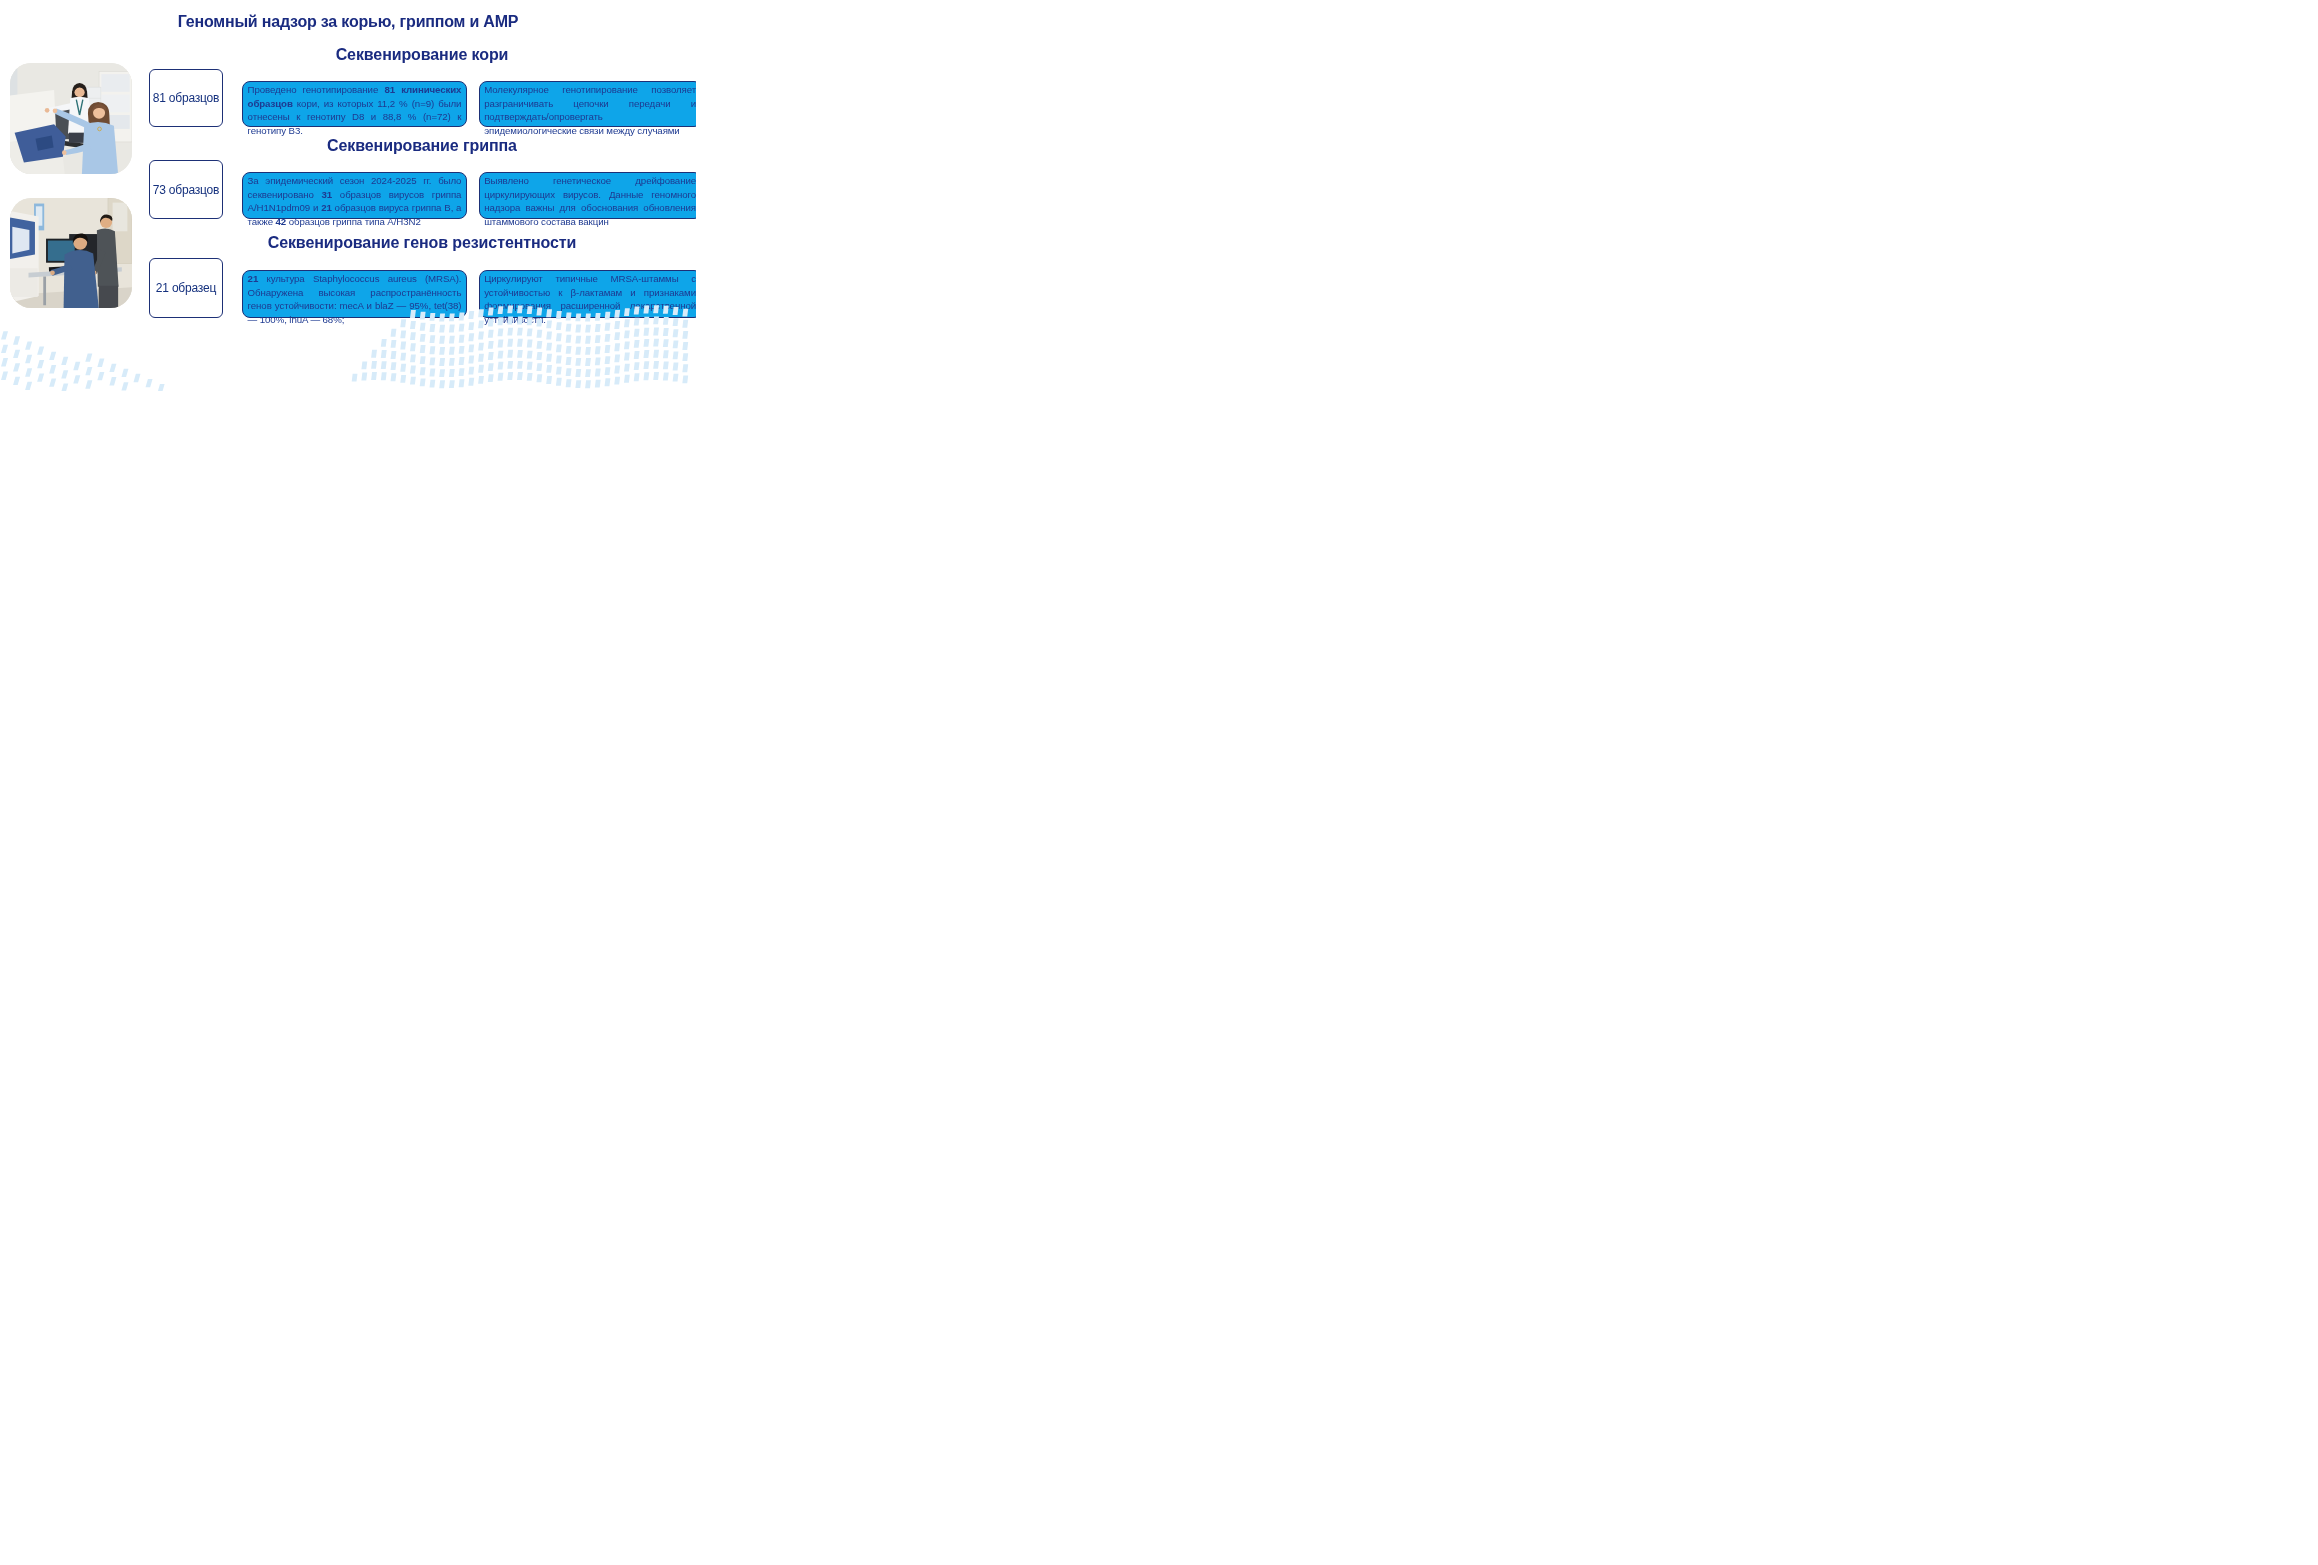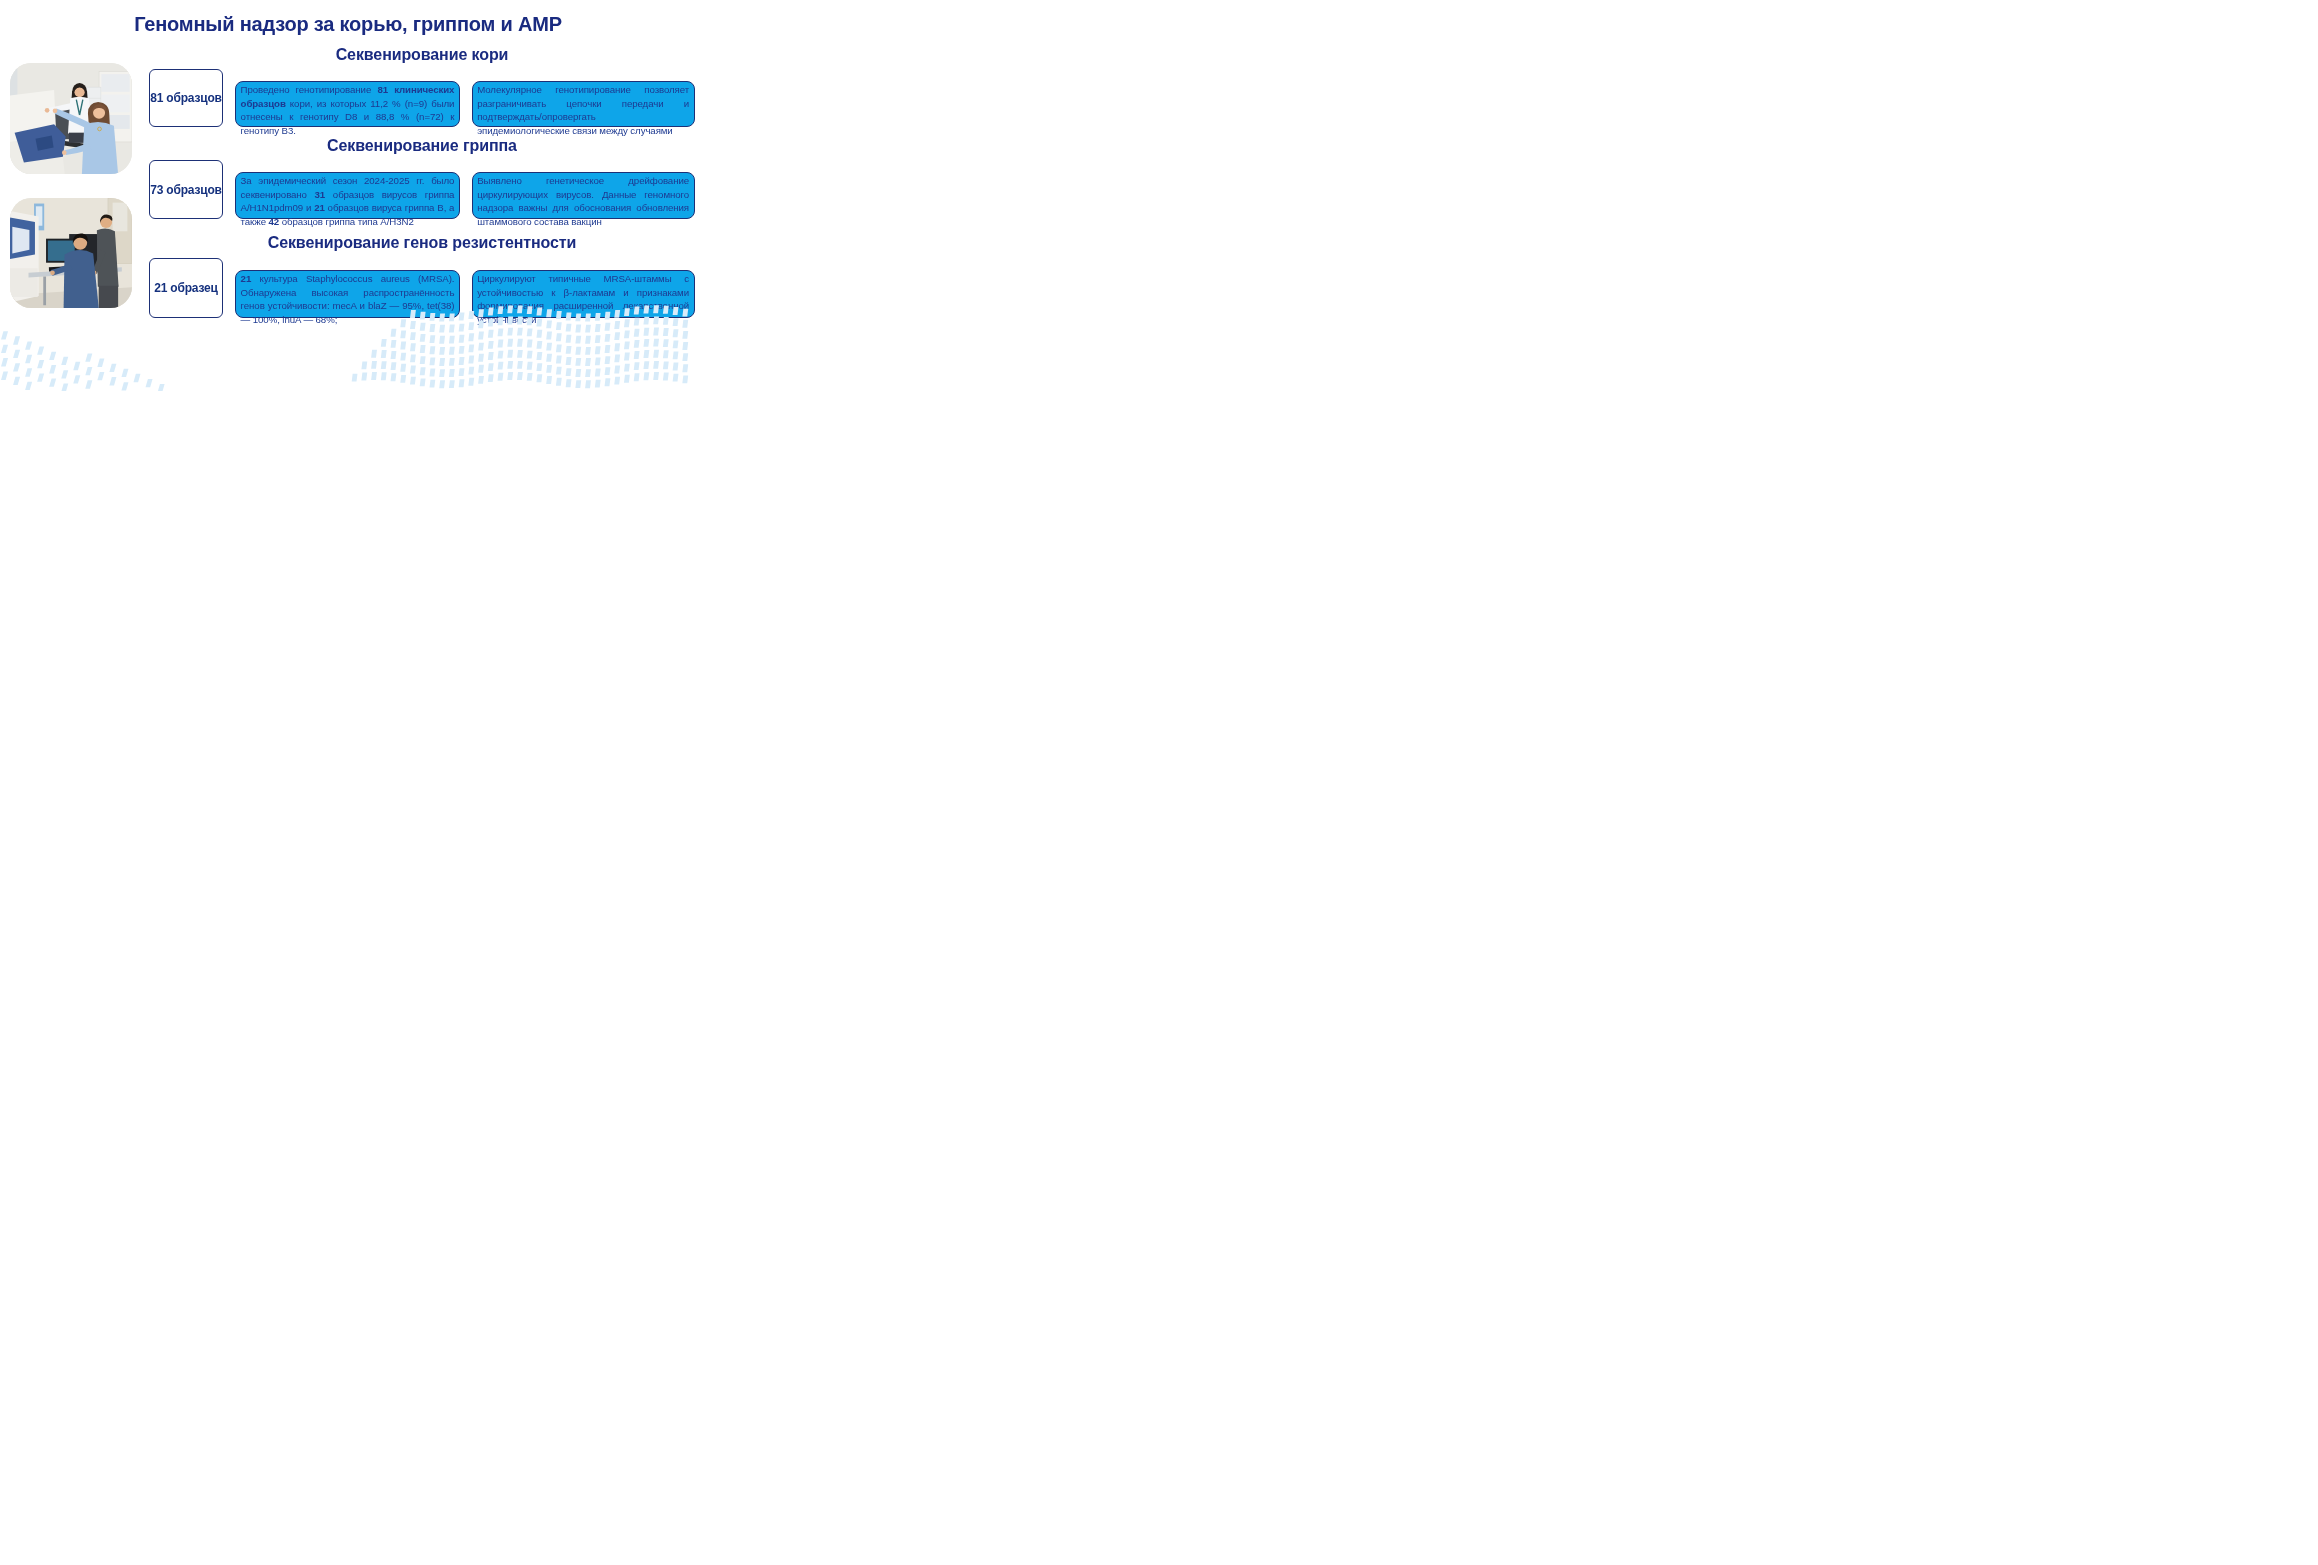--- a/index.html
+++ b/index.html
@@ -2,44 +2,44 @@
 <html lang="ru" style="font-size:7.4px"><head>
 <meta charset="utf-8">
 <style>
   html,body{margin:0;padding:0;background:#fff;}
   .slide{
     position:relative;width:696px;height:391px;background:#ffffff;overflow:hidden;
     font-family:"Liberation Sans","DejaVu Sans",sans-serif;
   }
   .page-title{
     position:absolute;top:13px;left:0;width:100%;margin:0;text-align:center;
-    font-size:20px;font-weight:700;letter-spacing:-0.2px;color:#1a2b80;
+    font-size:16px;font-weight:700;letter-spacing:-0.2px;color:#1a2b80;
   }
   .photo{
     position:absolute;overflow:hidden;border-radius:21.3px;background:#e9e8e3;
   }
   .photo svg{display:block;width:100%;height:100%;}
   #photo1{left:9.7px;top:63px;width:122px;height:111px;}
   #photo2{left:9.7px;top:198px;width:122px;height:110px;}
   .section-heading{
     position:absolute;left:149px;width:546px;margin:0;text-align:center;
     font-size:16px;font-weight:700;letter-spacing:-0.1px;color:#1a2b80;
   }
   #heading-measles{top:46px;}
   #heading-flu{top:137px;}
   #heading-amr{top:234px;}
   .row{position:absolute;left:149px;display:flex;}
   #row-measles{top:69px;height:58px;}
   #row-flu{top:160px;height:59px;}
   #row-amr{top:258px;height:60px;}
   .cbox{
-    width:74px;flex:0 0 74px;margin-right:12px;box-sizing:border-box;
+    width:74px;flex:0 0 74px;margin-right:19px;box-sizing:border-box;
     border:0.9px solid #1d3076;border-radius:6px;background:#fff;
     display:flex;align-items:center;justify-content:center;
-    font-size:12px;font-weight:700;color:#15317e;text-align:center;letter-spacing:-0.2px;
+    font-size:12px;font-weight:400;color:#15317e;text-align:center;letter-spacing:-0.2px;
   }
   .tbox{
     box-sizing:border-box;border:0.9px solid #1d3076;border-radius:8px;background:#0ea5e9;
     padding:0.9px 4.6px 0 4.6px;overflow:visible;margin-top:12px;
   }
   .tbox.mid{width:225px;flex:0 0 225px;margin-right:11.6px;}
   .tbox.right{width:223px;flex:0 0 223px;}
   .txt{
     margin:0;text-align:justify;font-size:9.7px;line-height:13.7px;
     color:#1e3a91;letter-spacing:-0.1px;

